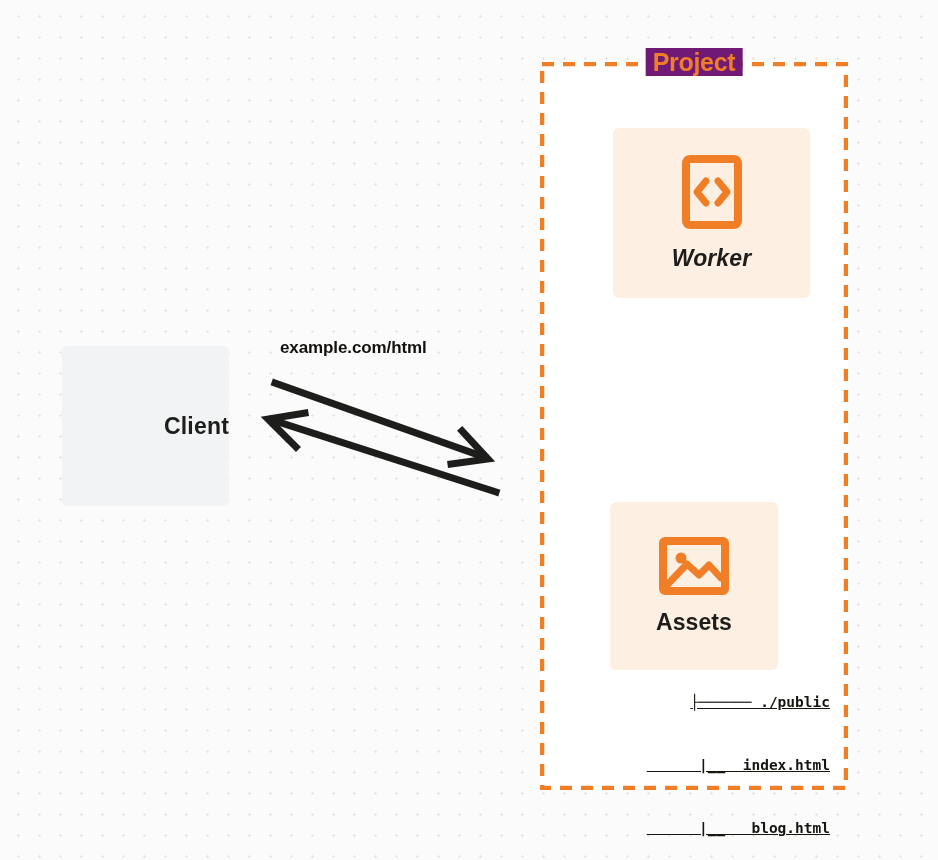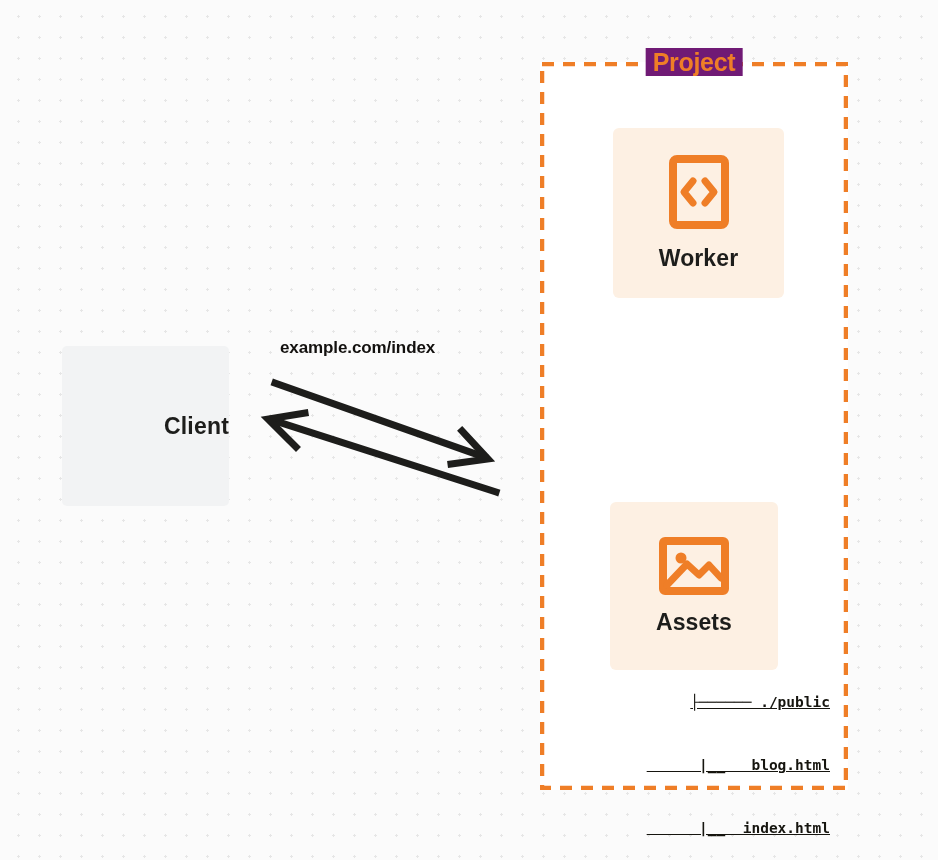--- a/index.html
+++ b/index.html
@@ -105,22 +105,23 @@
     background: #fdf0e3;
     border-radius: 6px;
     display: flex;
     flex-direction: column;
     align-items: center;
     justify-content: center;
   }
   #worker-card {
     left: 73px;
     top: 66px;
-    width: 171px;
+    width: 197px;
     height: 170px;
+    font-style: italic;
   }
   #assets-card {
     left: 70px;
     top: 440px;
     width: 168px;
     height: 168px;
   }
   .resource-card .card-icon {
     display: block;
     line-height: 0;
@@ -153,21 +154,21 @@
 </style>
 </head>
 <body>
 
 <div id="canvas">
 
   <div id="client-node">
     <span class="node-title">Client</span>
   </div>
 
-  <div id="request-label">example.com/index</div>
+  <div id="request-label">example.com/html</div>
 
   <svg id="arrows-layer" viewBox="0 0 938 860" width="938" height="860" fill="none">
 
     <g>
       <path d="M 275 383 L 484 457" stroke="#1d1d1b" stroke-width="7" stroke-linecap="square"></path>
       <path d="M 462 431 L 488 459 L 451 464" stroke="#1d1d1b" stroke-width="7" stroke-linecap="square" stroke-linejoin="miter" fill="none"></path>
     </g>
 
     <g>
       <path d="M 496 492 L 272 420" stroke="#1d1d1b" stroke-width="7" stroke-linecap="square"></path>
@@ -200,19 +201,19 @@
           <rect x="4" y="4" width="62" height="50" rx="2" stroke="#ef7e27" stroke-width="8"></rect>
           <circle cx="22" cy="21" r="5.5" fill="#ef7e27"></circle>
           <path d="M 8 48 L 28 27 L 40 38 L 50 28 L 62 41" stroke="#ef7e27" stroke-width="7" stroke-linecap="round" stroke-linejoin="round"></path>
         </svg>
       </span>
       <span class="card-title">Assets</span>
     </div>
 
     <div id="file-tree">
       <span class="tree-row">├────── ./public</span>
+      <span class="tree-row">      |__  index.html</span>
       <span class="tree-row">      |__   blog.html</span>
-      <span class="tree-row">      |__  index.html</span>
       
     </div>
 
   </div>
 </div>
 
 </body></html>

